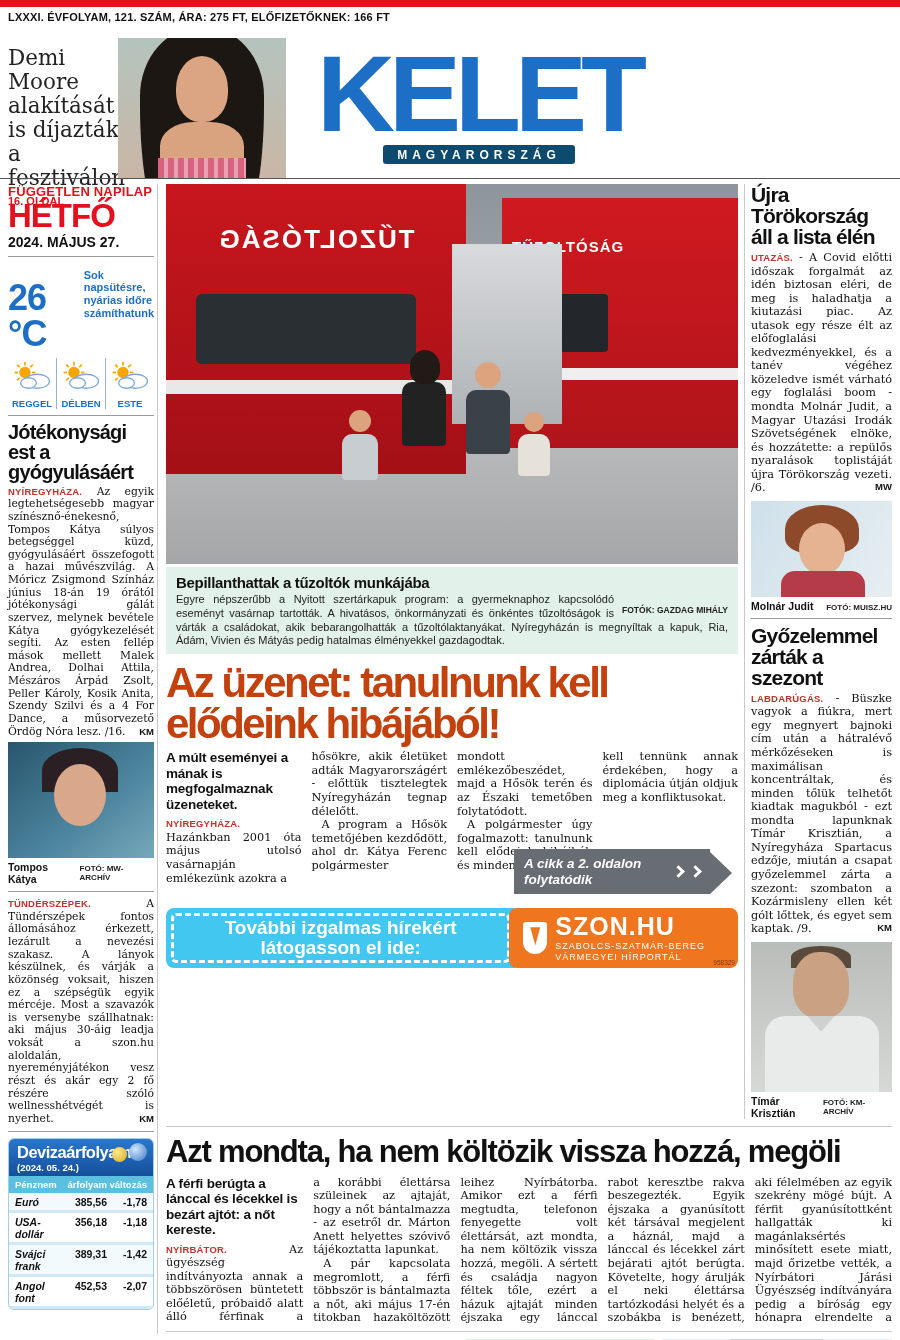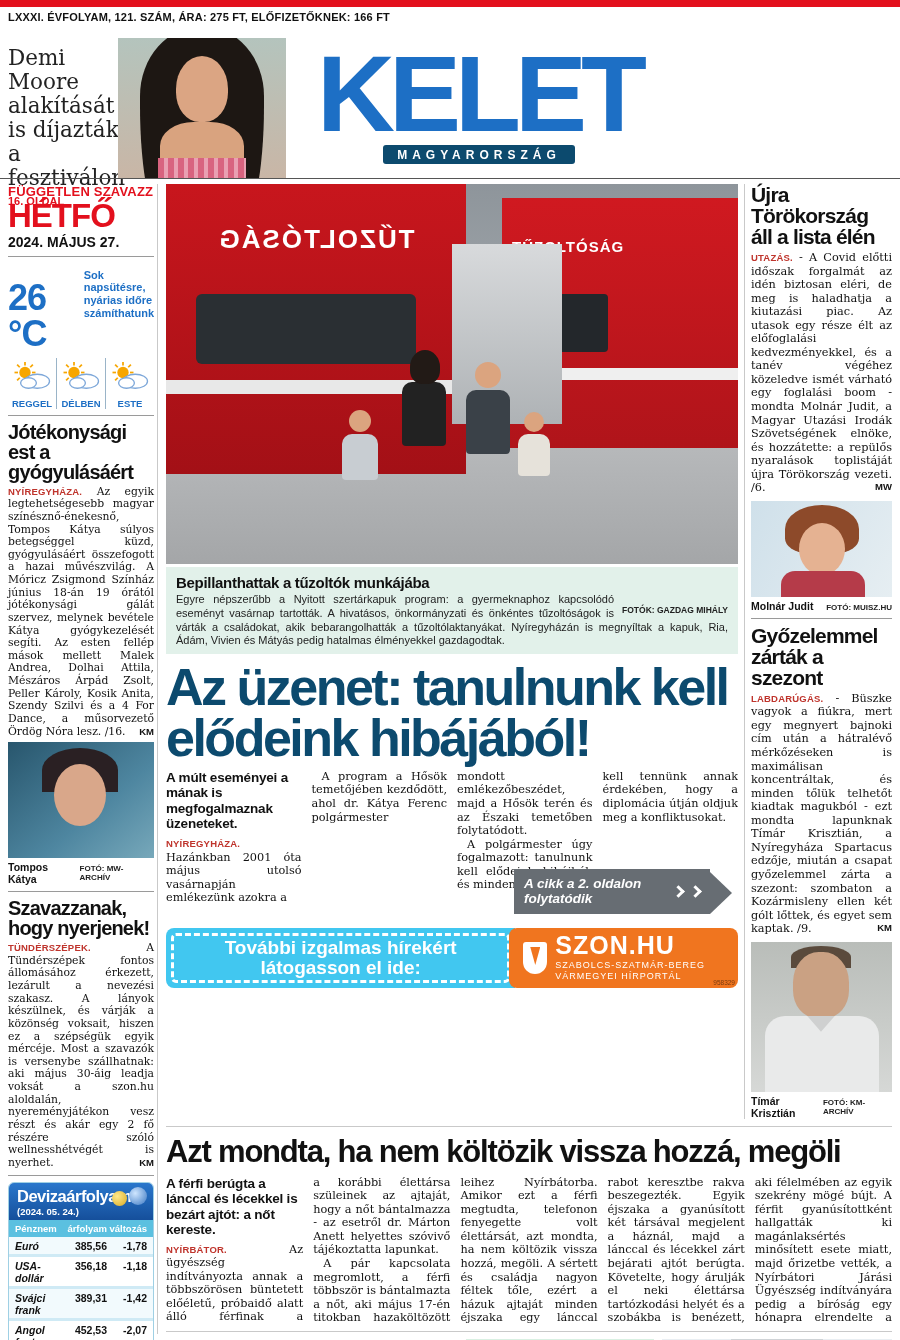--- a/index.html
+++ b/index.html
@@ -104,21 +104,21 @@
   .p-mom { left:236px; top:170px; } .p-mom .torso { background:#222; }
   .p-mom .hairf { position:absolute; left:8px; top:-4px; width:30px; height:34px; border-radius:50% 50% 40% 40%; background:#221a16; }
   .p-boy { left:176px; top:226px; } .p-boy .head{ width:22px; height:22px; } .p-boy .torso { width:36px; height:46px; background:#c8cdd2; }
   .p-girl { left:352px; top:228px; } .p-girl .head{ width:20px; height:20px; } .p-girl .torso { width:32px; height:42px; background:#e6e2da; }
 
   .photo-caption { background:#e2f1ea; padding:7px 10px 6px; margin-top:3px; }
   .pc-title { font-weight:bold; font-size:15px; letter-spacing:-0.3px; }
   .pc-text { font-size:11px; line-height:1.25; color:#222; margin-top:2px; text-align:justify; }
   .pc-credit { font-weight:bold; font-size:8.5px; float:right; margin-left:8px; margin-top:12px; }
 
-  .main-headline { font-weight:bold; font-size:52px; letter-spacing:-2.5px; line-height:.98; margin:8px 0 6px; color:#0c4a6e; }
+  .main-headline { font-weight:bold; font-size:42px; letter-spacing:-2.5px; line-height:.98; margin:8px 0 6px; color:#c2410c; }
 
   .story-cols { position:relative; display:flex; gap:10px; height:150px; overflow:hidden; }
   .scol { flex:1; }
   .lead-txt { font-weight:bold; font-size:13.5px; line-height:1.15; letter-spacing:-0.2px; margin-bottom:5px; }
   .scol p { font-family:"DejaVu Serif", serif; font-size:11.3px; line-height:1.2; text-align:justify; }
   .scol p.ind { text-indent:10px; }
   .more-box { position:absolute; right:28px; bottom:6px; width:196px; background:#676d73; color:#fff; font-style:italic; font-weight:bold; font-size:13.5px; line-height:1.15; padding:7px 10px; display:flex; align-items:center; gap:8px; }
   .more-tip { position:absolute; right:6px; bottom:6px; width:0; height:0; border-top:21px solid transparent; border-bottom:21px solid transparent; border-left:22px solid #676d73; }
   .chev { width:9px; height:9px; border-top:3px solid #fff; border-right:3px solid #fff; transform:rotate(45deg); flex:none; }
 
@@ -181,21 +181,21 @@
     </div>
     <div class="logo-wrap">
       <div class="logo-kelet">KELET</div>
       <div class="logo-sub">MAGYARORSZÁG</div>
     </div>
   </div>
   <div class="mast-rule"></div>
   <div class="v-main"></div>
 
   <div class="rail">
-    <div class="rail-flag">FÜGGETLEN SZAVAZZ</div>
+    <div class="rail-flag">FÜGGETLEN NAPILAP</div>
     <div class="rail-day">HÉTFŐ</div>
     <div class="rail-date">2024. MÁJUS 27.</div>
     <hr class="rule-dark">
     <div class="weather">
       <div class="temp">26 °C</div>
       <div class="wdesc">Sok napsütésre, nyárias időre számíthatunk</div>
     </div>
     <div class="wrow">
       <div class="wcell">
         <svg width="42" height="32" viewBox="0 0 48 36">
@@ -262,21 +262,20 @@
       <div class="hair"></div>
       <div class="face"></div>
     </div>
     <div class="photo-cap">
       <span class="cap-name">Tompos Kátya</span>
       <span class="cap-credit">FOTÓ: MW-ARCHÍV</span>
     </div>
     <hr class="rule-dark">
 
     <div>
-      <div class="rail-h">Szavazzanak, hogy nyerjenek!</div>
       <p class="rail-body"><span class="kick">TÜNDÉRSZÉPEK.</span> <span>A Tündérszépek fontos állomásához érkezett, lezárult a nevezési szakasz. A lányok készülnek, és várják a közönség voksait, hiszen ez a szépségük egyik mércéje. Most a szavazók is versenybe szállhatnak: aki május 30-áig leadja voksát a szon.hu aloldalán, nyereményjátékon vesz részt és akár egy 2 fő részére szóló wellnesshétvégét is nyerhet.</span> <span class="sig">KM</span></p>
     </div>
     <hr class="rule-dark">
 
     <div class="fx">
       <div class="fx-head">
         <div class="fx-title">Devizaárfolyam</div>
         <div class="fx-date">(2024. 05. 24.)</div>
         <div class="coin1"></div>
         <div class="coin2"></div>
@@ -350,20 +349,21 @@
         </div>
 
         <div class="main-headline">Az üzenet: tanulnunk kell elődeink hibájából!</div>
 
         <div class="story-cols">
           <div class="scol">
             <div class="lead-txt">A múlt eseményei a mának is megfogalmaznak üzeneteket.</div>
             <p><span class="kick">NYÍREGYHÁZA.</span> <span>Hazánkban 2001 óta május utolsó vasárnapján emlékezünk azokra a</span></p>
           </div>
           <div class="scol">
+            <p>hősökre, akik életüket adták Magyarországért - előttük tisztelegtek Nyíregyházán tegnap délelőtt.</p>
             <p class="ind">A program a Hősök temetőjében kezdődött, ahol dr. Kátya Ferenc polgármester</p>
           </div>
           <div class="scol">
             <p>mondott emlékezőbeszédet, majd a Hősök terén és az Északi temetőben folytatódott.</p>
             <p class="ind">A polgármester úgy fogalmazott: tanulnunk kell elődeink hibáiból, és mindent meg</p>
           </div>
           <div class="scol">
             <p>kell tennünk annak érdekében, hogy a diplomácia útján oldjuk meg a konfliktusokat.</p>
           </div>
           <div class="more-box">

